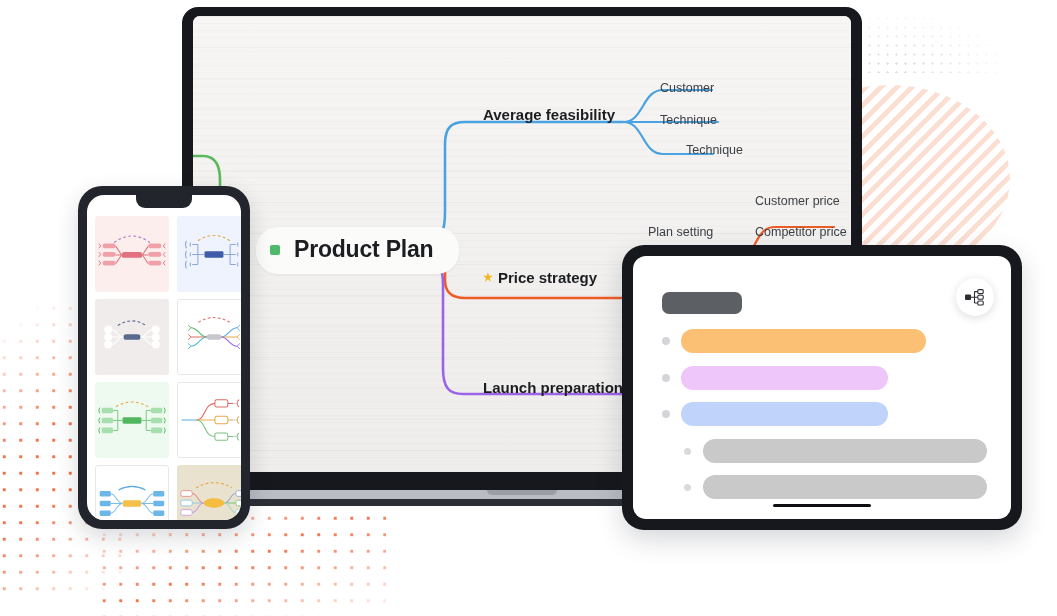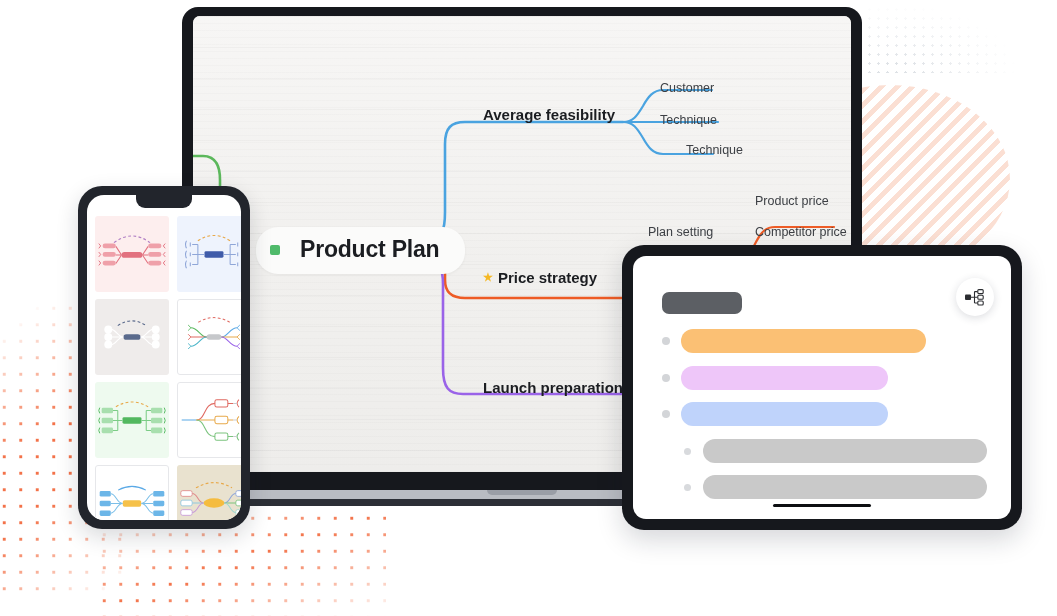--- a/index.html
+++ b/index.html
@@ -73,21 +73,21 @@
   
   .mm { position:absolute; inset:0; }
   .mm svg { position:absolute; left:0; top:0; overflow:visible; }
   .mm-label {
     position:absolute; white-space:nowrap;
     font-family:"Liberation Sans", sans-serif;
     margin-top:8px;
   }
   .mm-root {
     position:absolute; left:63px; top:211px;
-    display:flex; align-items:center; gap:20px;
+    display:flex; align-items:center; gap:14px;
     background:#fbfbfa; border-radius:22px;
     padding:9px 26px 11px 14px;
     box-shadow:0 1px 3px rgba(0,0,0,.05);
   }
   .mm-root .root-text { font-size:23px; font-weight:700; color:#1b1d21; letter-spacing:-.2px; }
   .root-badge { width:10px; height:10px; background:#4fba6a; border-radius:2px; flex:none; }
   .lvl1 { font-size:15px; font-weight:700; color:#1b1d21; }
   .lvl2 { font-size:12.5px; font-weight:400; color:#3d4045; }
   .star { color:#f5b824; font-size:11px; margin-right:5px; }
 
@@ -187,21 +187,21 @@
             <span>Technique</span>
           </div>
           <div class="mm-label lvl2" style="left:493px; top:119px;">
             <span>Technique</span>
           </div>
 
           <div class="mm-label lvl2" style="left:455px; top:201px;">
             <span>Plan setting</span>
           </div>
           <div class="mm-label lvl2" style="left:562px; top:170px;">
-            <span>Product price</span>
+            <span>Customer price</span>
           </div>
           <div class="mm-label lvl2" style="left:562px; top:201px;">
             <span>Competitor price</span>
           </div>
           <div class="mm-label lvl2" style="left:562px; top:231px;">
             <span>Cost</span>
           </div>
         </div>
 
       </div>

